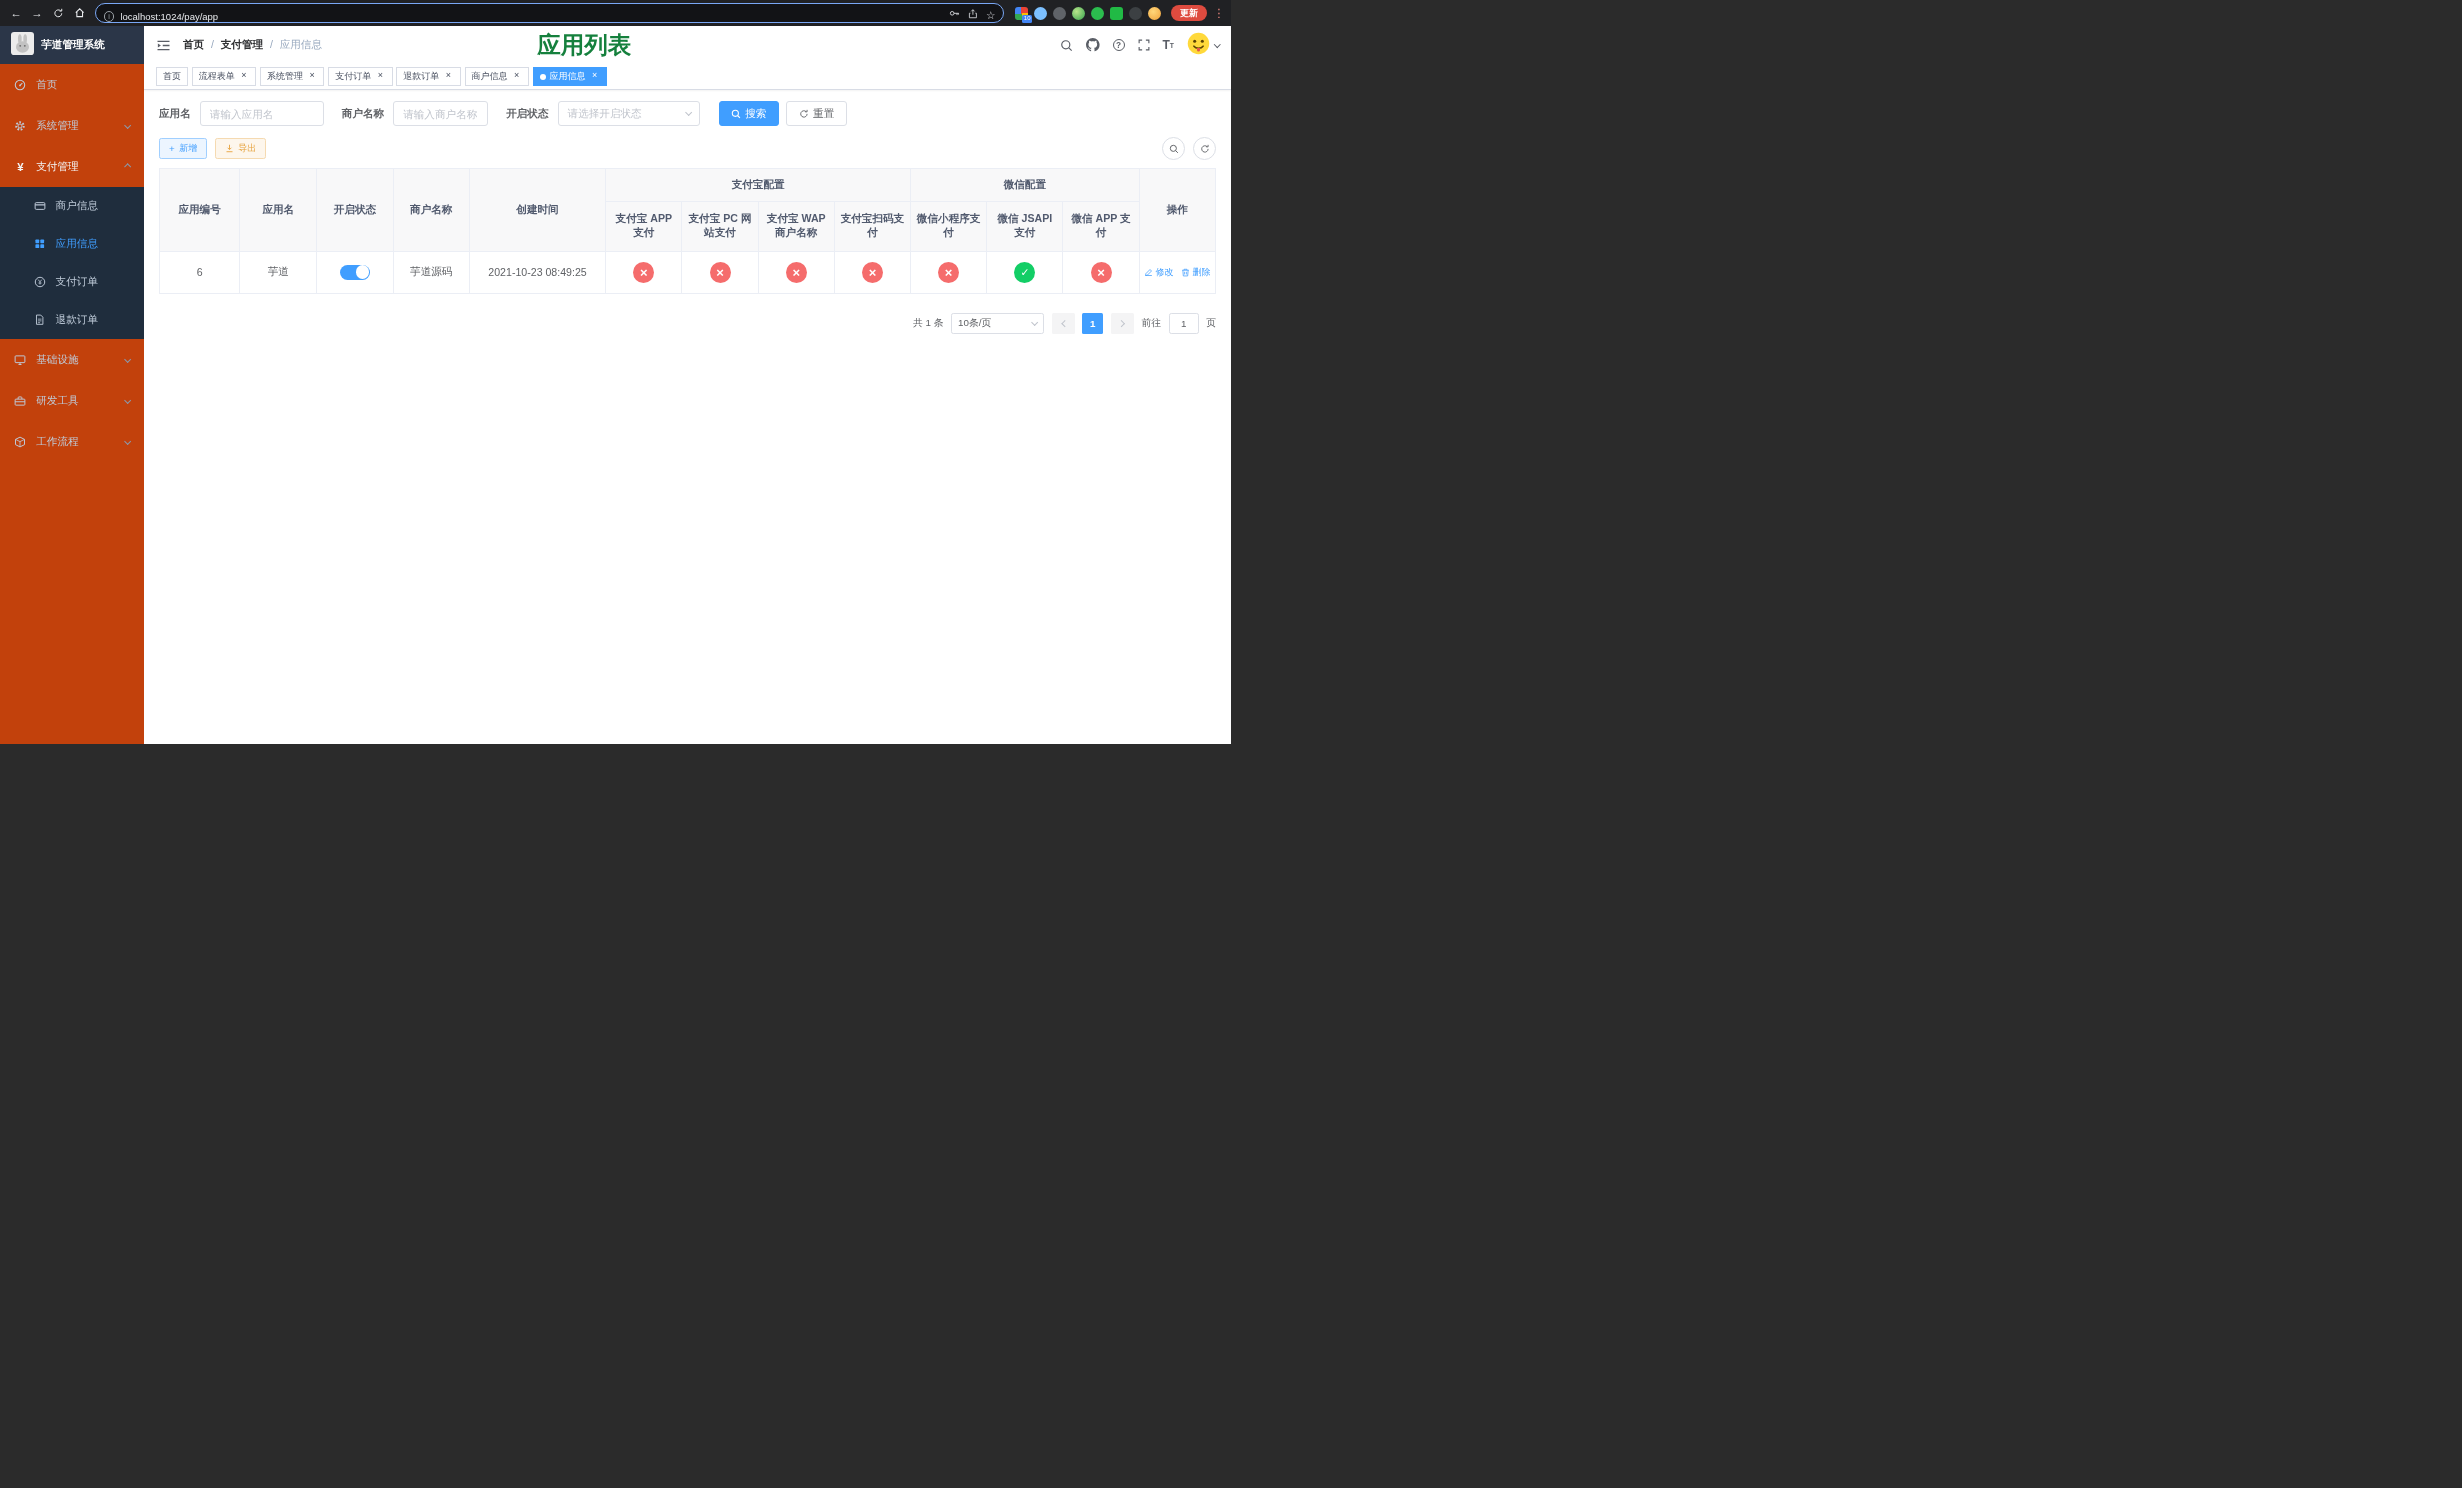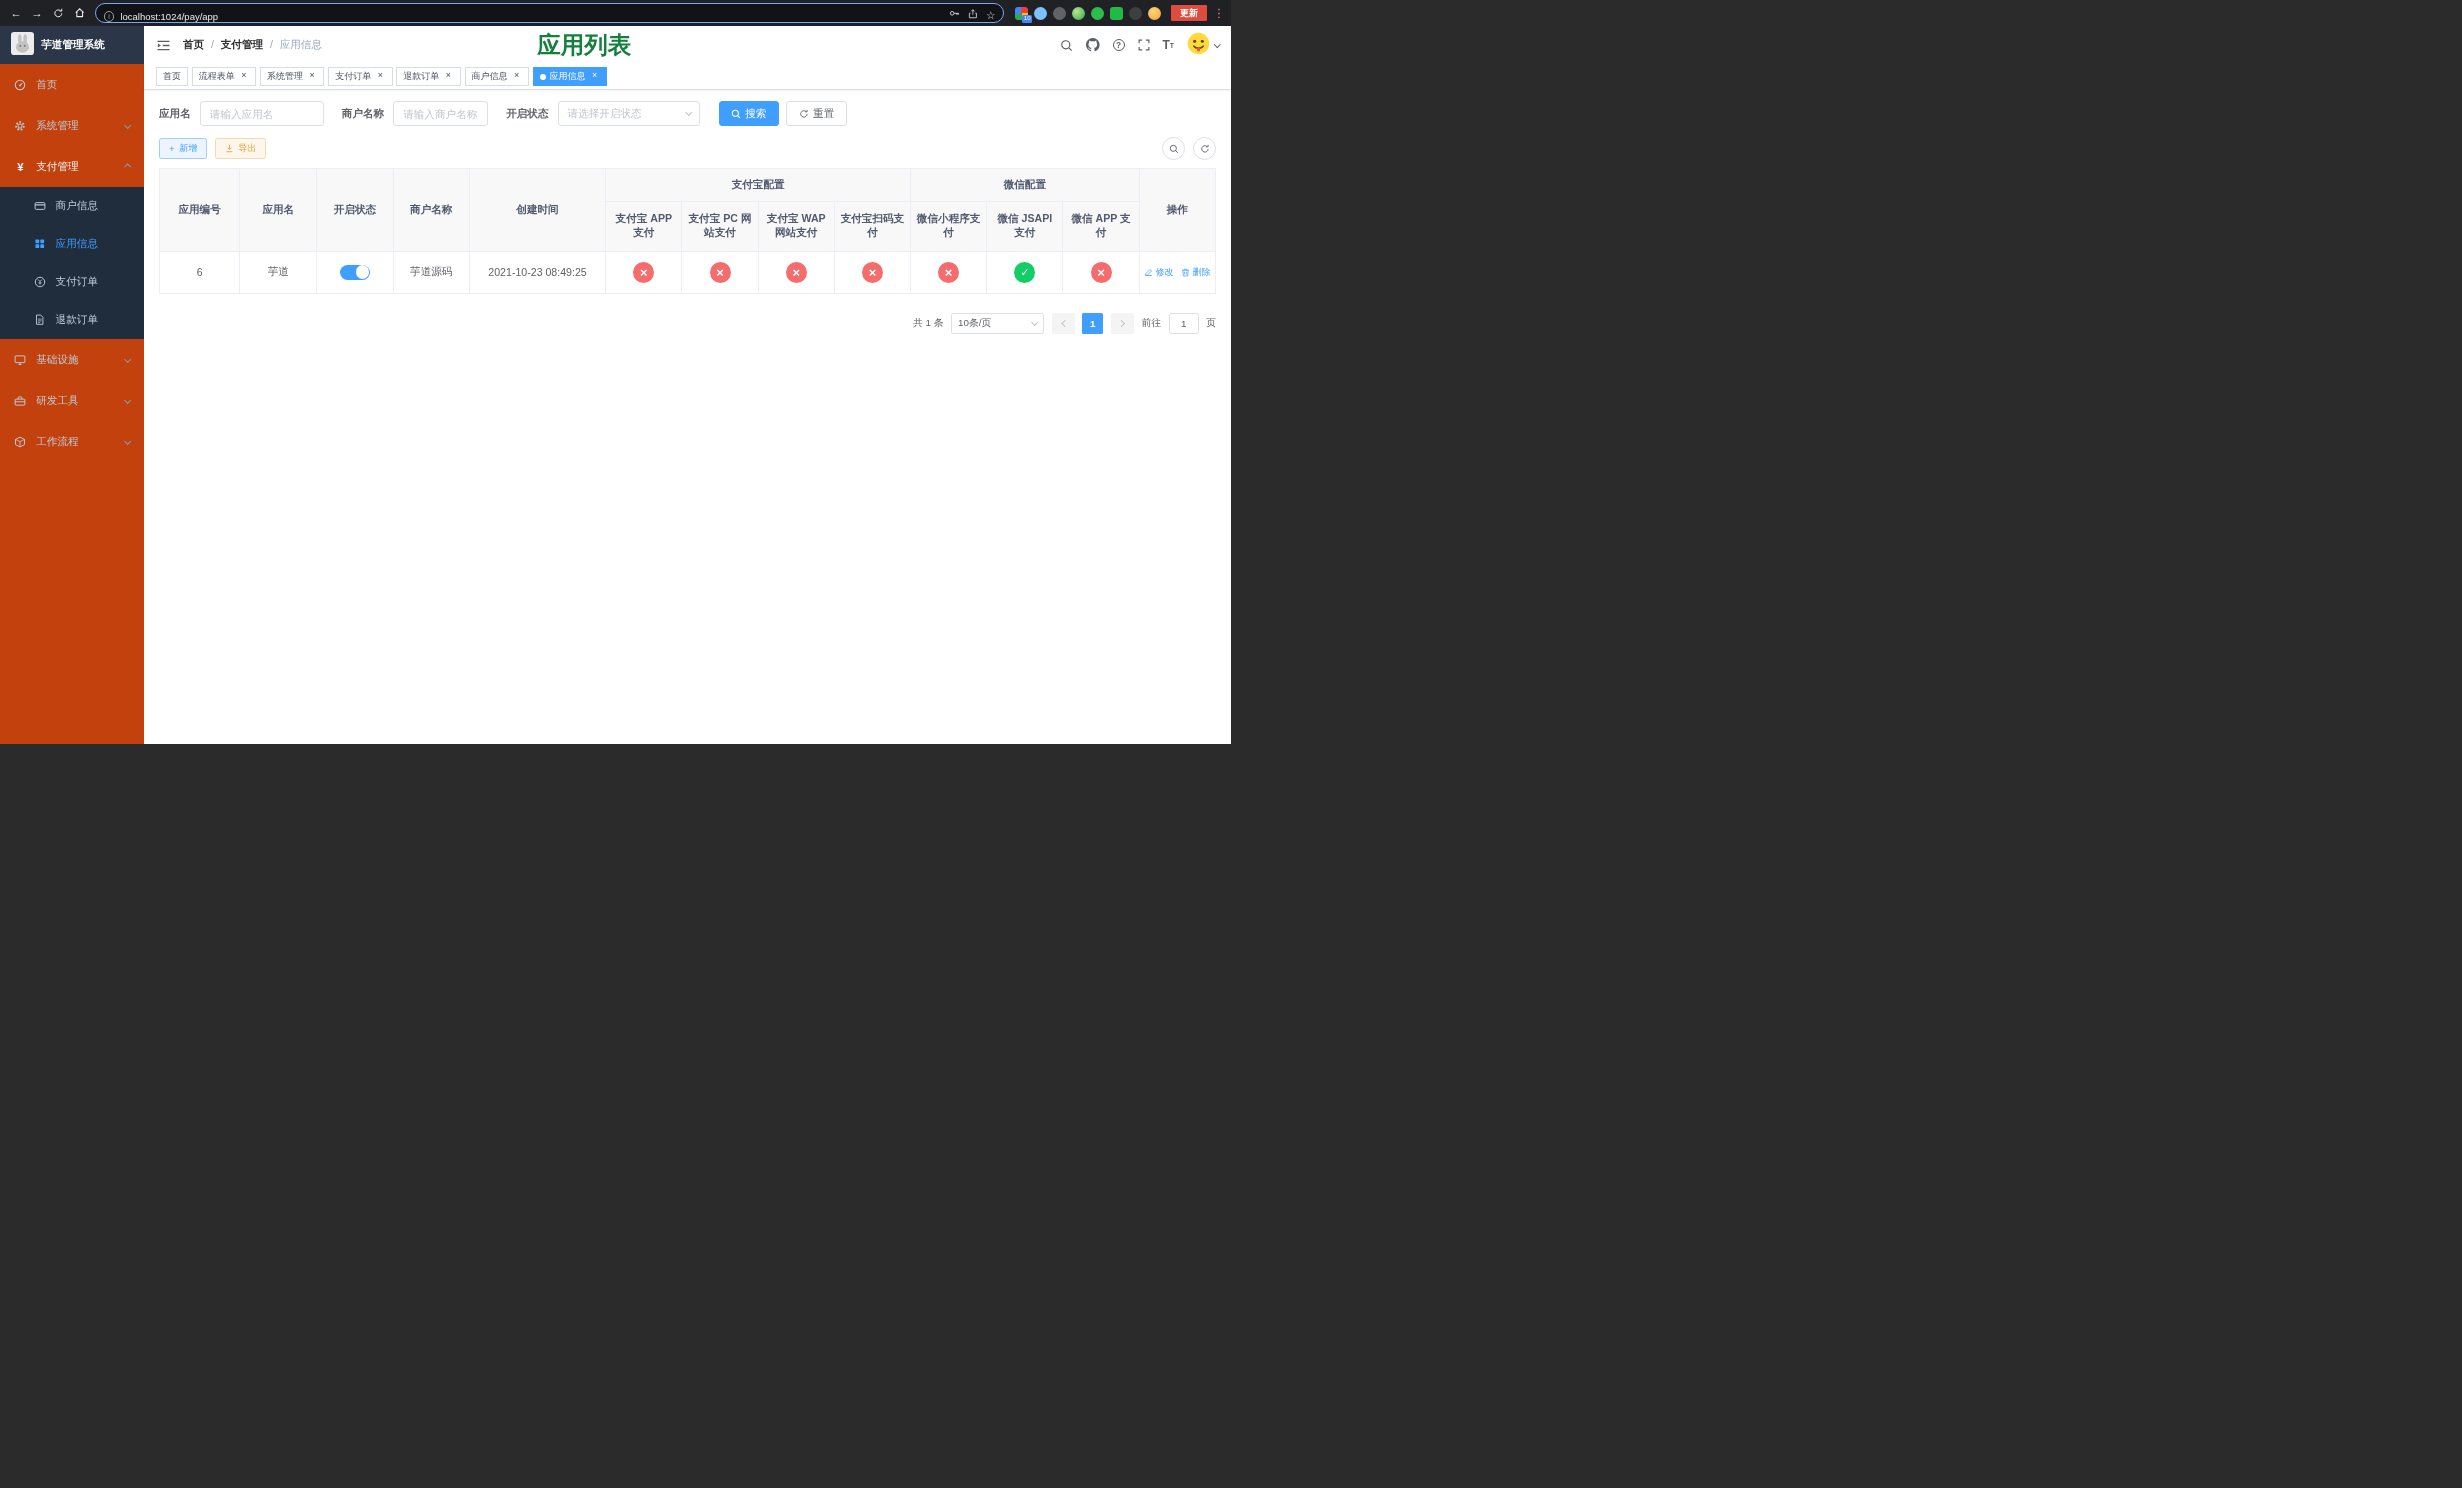--- a/index.html
+++ b/index.html
@@ -14,21 +14,21 @@
   .omnibox { flex:1 1 auto; min-width:0; height:19.7px; margin:0 4.5px; background:#121316; border:1.5px solid #79a7f5; border-radius:10.6px; display:flex; align-items:flex-end; padding:0 7.6px; gap:6px; color:#9aa0a6; }
   .info-badge { width:10.6px; height:10.6px; border:0.9px solid #9aa0a6; border-radius:50%; display:flex; align-items:center; justify-content:center; font-size:7.2px; flex:0 0 auto; }
   .info-badge::after { content:"i"; }
   .omnibox .url { color:#e8eaed; font-size:9.5px; flex:1 1 auto; white-space:nowrap; overflow:hidden; }
   .omni-right { display:flex; align-items:center; gap:8.3px; color:#dadce0; }
   .g-star::after { content:"☆"; font-size:10.6px; }
   .ext-row { display:flex; align-items:center; gap:6px; margin:0 4.5px; }
   .ext { width:13px; height:13px; border-radius:50%; position:relative; cursor:pointer; flex:0 0 auto; }
   .ext-sq { border-radius:3px; }
   .ext-badge { position:absolute; bottom:-3px; right:-4.5px; background:#4285f4; color:#fff; font-size:6px; line-height:7.6px; padding:0 1.5px; border-radius:1.5px; }
-  .update-pill { height:16.7px; padding:0 9px; border:none; border-radius:1px; background:#de4b3f; color:#fff; font-size:9px; font-weight:bold; cursor:pointer; margin:0 4.5px; font-family:inherit; }
+  .update-pill { height:16.7px; padding:0 9px; border:none; border-radius:8px; background:#de4b3f; color:#fff; font-size:9px; font-weight:bold; cursor:pointer; margin:0 4.5px; font-family:inherit; }
   .kebab { color:#f28b82; font-size:11.4px; width:12px; text-align:center; cursor:pointer; }
   .kebab::after { content:"⋮"; }
 
   
   .app { flex:1 1 auto; display:flex; min-height:0; }
 
   
   .sidebar { width:144px; flex:0 0 auto; background:#c2410c; color:#bfcbd9; display:flex; flex-direction:column; overflow:hidden; }
   .logo-row { height:38px; display:flex; align-items:center; gap:7.6px; padding:0 10.6px; background:#2b3648; cursor:pointer; }
   .logo-title { color:#fff; font-size:10.6px; font-weight:bold; white-space:nowrap; }
@@ -460,21 +460,21 @@
               <th rowspan="2">开启状态</th>
               <th rowspan="2">商户名称</th>
               <th rowspan="2">创建时间</th>
               <th colspan="4">支付宝配置</th>
               <th colspan="3">微信配置</th>
               <th rowspan="2">操作</th>
             </tr>
             <tr class="sub">
               <th>支付宝 APP 支付</th>
               <th>支付宝 PC 网站支付</th>
-              <th>支付宝 WAP 网站支付</th>
+              <th>支付宝 WAP 商户名称</th>
               <th>支付宝扫码支付</th>
               <th>微信小程序支付</th>
               <th>微信 JSAPI 支付</th>
               <th>微信 APP 支付</th>
             </tr>
           </thead>
           <tbody>
             <tr>
               <td>6</td>
               <td>芋道</td>

